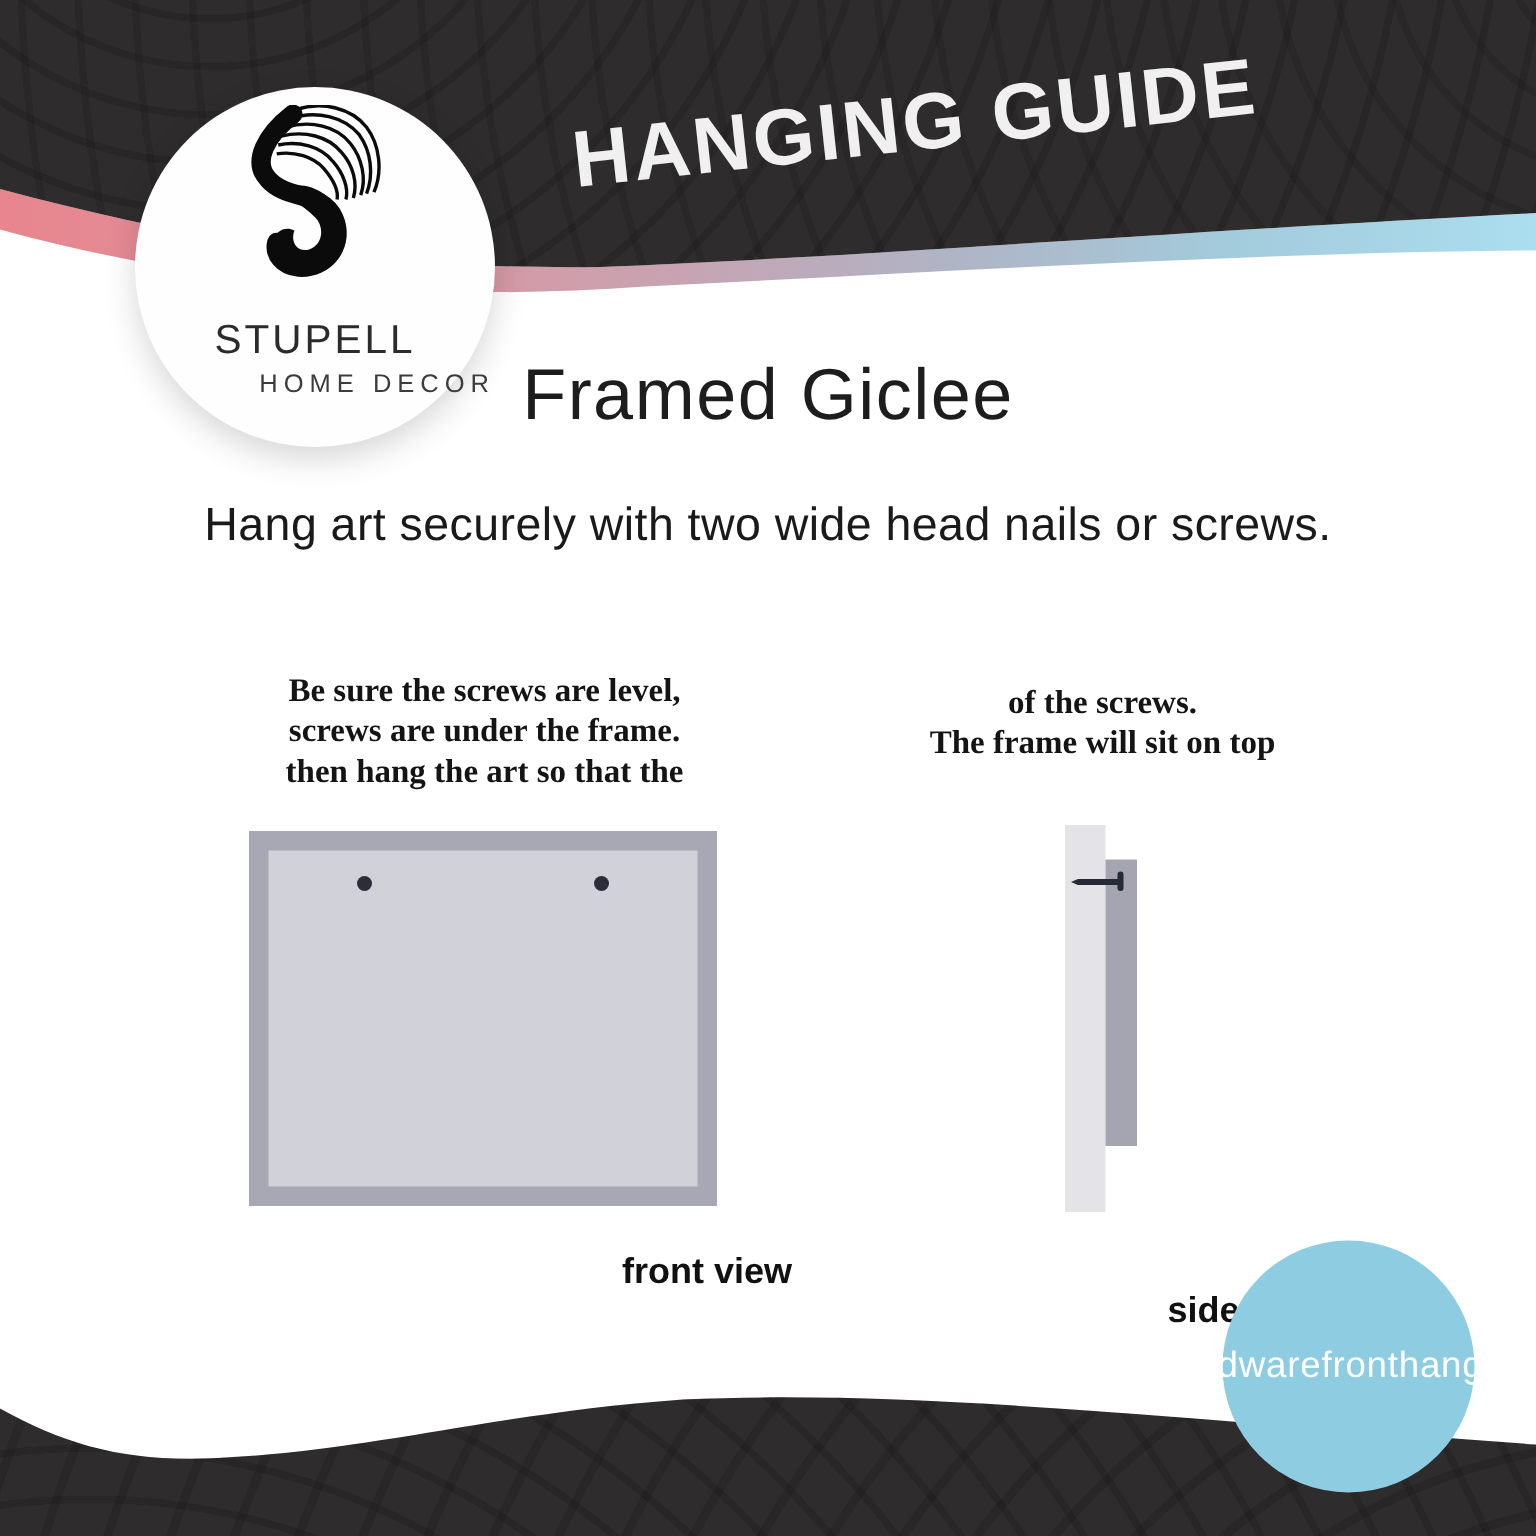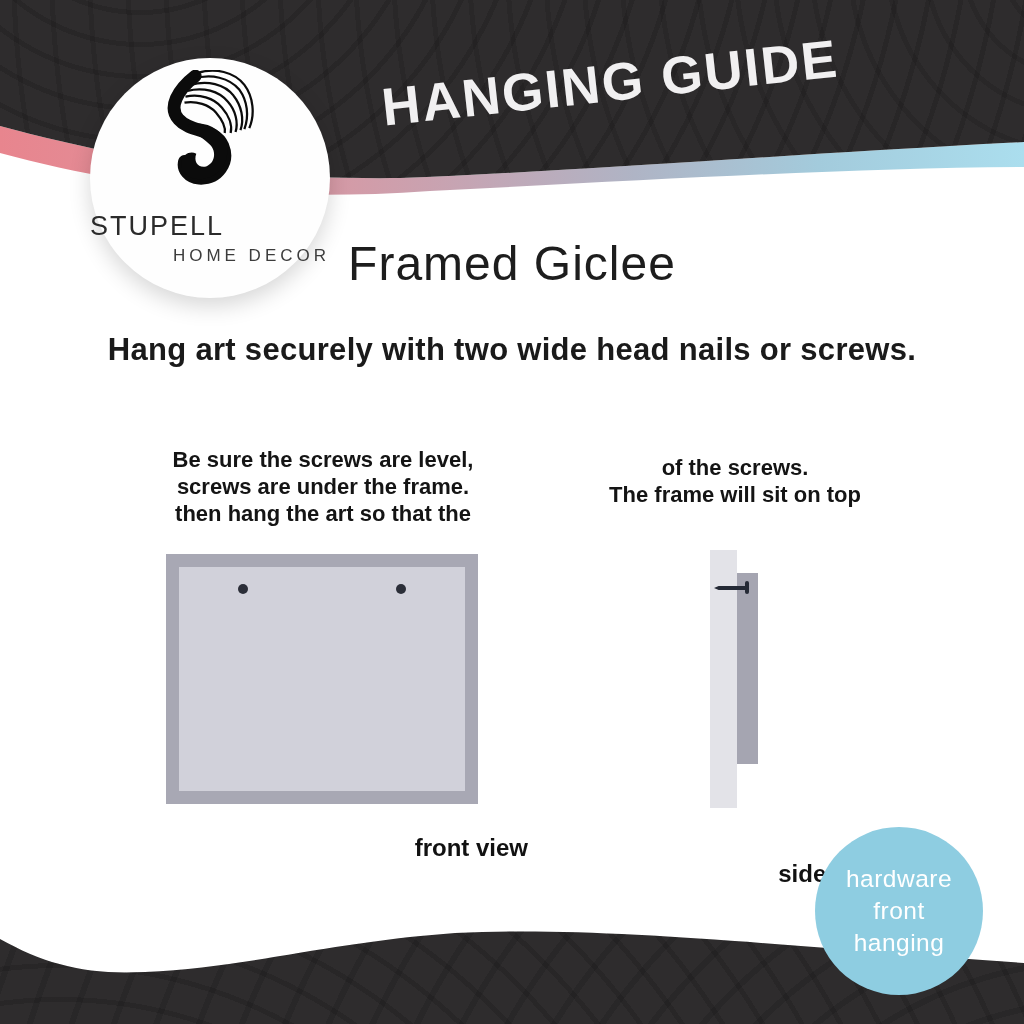--- a/index.html
+++ b/index.html
@@ -27,34 +27,34 @@
     transform:rotate(-6.2deg);
   }
 
   
   .logo-circle {
     position:absolute; left:90px; top:58px; width:240px; height:240px;
     background:#fefefe; border-radius:50%;
     box-shadow:0 8px 22px rgba(0,0,0,0.16);
   }
   .logo-swoosh { position:absolute; left:66px; top:12px; width:110px; height:128px; }
-  .brand-name { position:absolute; left:0; top:153px; width:100%; text-align:left;
+  .brand-name { position:absolute; left:0; top:153px; width:100%; text-align:center;
     font-size:27px; letter-spacing:2px; color:#2b2b2b; }
   .brand-tagline { position:absolute; left:0; top:188px; width:100%; text-align:right;
     font-size:17px; letter-spacing:4px; color:#3c3c3c; }
 
   
   .subtitle { position:absolute; left:0; top:236px; width:1024px; text-align:center;
     font-size:48px; font-weight:400; letter-spacing:1px; color:#1d1d1d; }
   .intro { position:absolute; left:0; top:332px; width:1024px; text-align:center;
-    font-size:31px; font-weight:700; letter-spacing:0.3px; color:#1a1a1a; }
+    font-size:31px; font-weight:400; letter-spacing:0.3px; color:#1a1a1a; }
 
   
   .instr { position:absolute; text-align:center; font-size:22px; font-weight:600;
-    line-height:27px; color:#141414; }
+    line-height:27px; color:#141414;font-family:Liberation Serif, serif; }
   .instr-front { left:118px; top:446px; width:410px; }
   .instr-side  { left:555px; top:454px; width:360px; }
 
   
   .frame-front { position:absolute; left:166px; top:554px; width:312px; height:250px; background:#a8a8b4; }
   .frame-inner { position:absolute; left:13px; top:13px; right:13px; bottom:13px; background:#d1d1da; }
   .screw-dot { position:absolute; width:10px; height:10px; border-radius:50%; background:#2b2e38; top:30px; }
   .screw-dot.left  { left:72px; }
   .screw-dot.right { left:230px; }
 
@@ -78,21 +78,21 @@
       repeating-radial-gradient(circle at 1100px 540px, rgba(0,0,0,0.12) 0 6px, transparent 6px 40px),
       linear-gradient(#2e2c2d,#2e2c2d);
     clip-path: path('M0,200 V115 C45,140 85,151 145,148 C250,143 330,118 455,109 C610,102 780,122 1024,139 V200 Z');
     z-index:1;
   }
 
   
   .badge-circle {
     position:absolute; left:815px; top:827px; width:168px; height:168px;
     background:#8ecde1; border-radius:50%;
-    display:flex; flex-direction:column; align-items:center; justify-content:center;
+    display:flex; align-items:center; justify-content:center;
     color:#ffffff; font-size:24.5px; line-height:32px; letter-spacing:0.5px; font-weight:400;
     z-index:2; text-align:center;
   }
 </style>
 </head>
 <body>
 
 <div class="canvas">
 
   <div class="header-stripe"></div>

